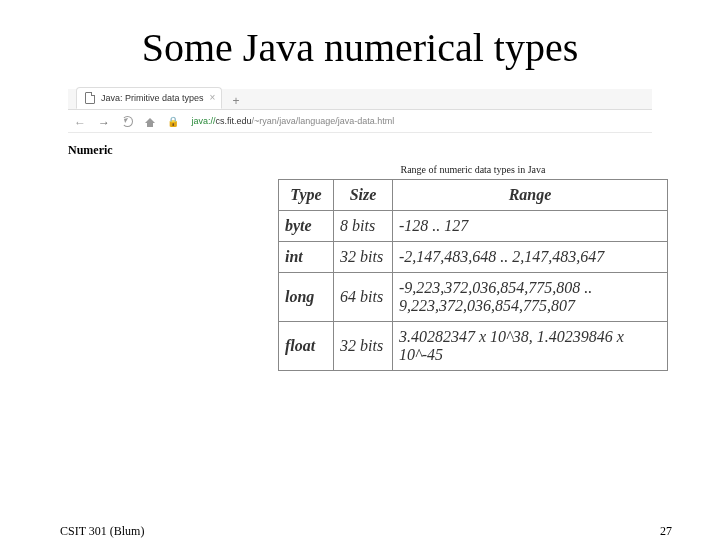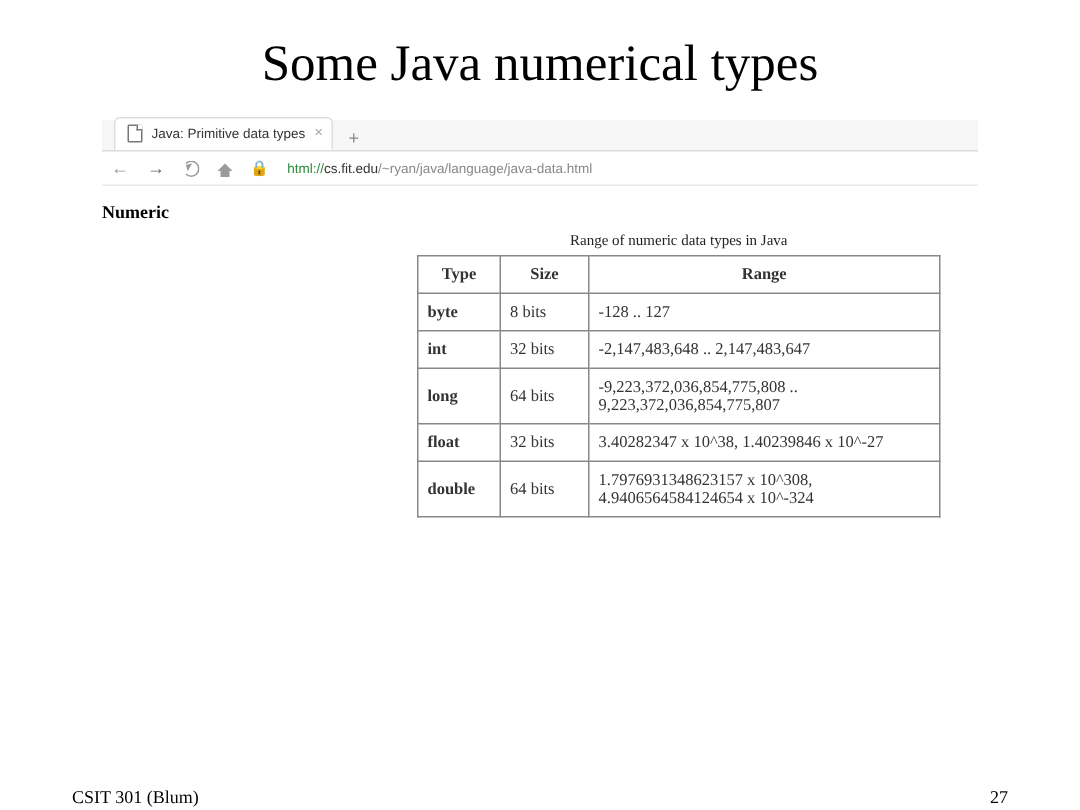--- a/index.html
+++ b/index.html
@@ -6,21 +6,21 @@
     margin: 0;
     padding: 0;
     width: 720px;
     height: 540px;
     background: #ffffff;
     font-family: "Times New Roman", Times, serif;
     overflow: hidden;
     position: relative;
   }
   .slide-title {
-    font-size: 34px;
+    font-size: 40px;
     text-align: center;
     margin-top: 24px;
     margin-bottom: 18px;
     color: #000;
   }
   .browser {
     margin: 0 68px 0 68px;
     font-family: "Helvetica Neue", Arial, sans-serif;
     font-size: 10px;
     color: #555;
@@ -133,35 +133,36 @@
   }
   .section-head {
     font-family: "Times New Roman", Times, serif;
     font-weight: bold;
     font-size: 12px;
     color: #000;
     margin-bottom: 6px;
   }
   .table-wrap {
     margin-left: 210px;
-    width: 349px;
+    width: 390px;
   }
   .caption {
     text-align: center;
     font-family: "Times New Roman", Times, serif;
     font-size: 10px;
     color: #222;
     margin-bottom: 4px;
   }
   table.ranges {
     width: 100%;
     border-collapse: collapse;
     font-family: "Times New Roman", Times, serif;
-    font-size: 11px;
+    font-size: 16px;
     color: #333;
+    font-style: italic;
   }
   table.ranges td {
     border: 1px solid #888;
     padding: 6px 6px;
     vertical-align: middle;
   }
   table.ranges tr:first-child td {
     text-align: center;
     font-weight: bold;
   }
@@ -178,21 +179,21 @@
     position: absolute;
     bottom: 16px;
     left: 0;
     width: 100%;
     font-family: "Times New Roman", Times, serif;
     font-size: 12px;
     color: #000;
   }
   .footer .left {
     position: absolute;
-    left: 48px;
+    left: 60px;
     font-family: Liberation Serif, serif;
   }
   .footer .right {
     position: absolute;
     right: 48px;
   }
 </style>
 </head>
 <body>
 
@@ -207,21 +208,21 @@
     </div>
     <span class="newtab">+</span>
   </div>
   <div class="urlbar">
     <span class="nav-ico">←</span>
     <span class="nav-ico muted">→</span>
     <span class="reload"></span>
     <span class="home-ico"></span>
     <span class="lock">🔒</span>
     <span class="url-text">
-      <span class="scheme">html://</span><span>cs.fit.edu</span><span class="path">/~ryan/java/language/java-data.html</span>
+      <span class="scheme">java://</span><span>cs.fit.edu</span><span class="path">/~ryan/java/language/java-data.html</span>
     </span>
   </div>
 </div>
 
 <div class="page">
   <div class="section-head">Numeric</div>
   <div class="table-wrap">
     <div class="caption">Range of numeric data types in Java</div>
     <table class="ranges">
       <tbody>
@@ -241,26 +242,21 @@
         <td>-2,147,483,648 .. 2,147,483,647</td>
       </tr>
       <tr>
         <td class="type">long</td>
         <td class="size">64 bits</td>
         <td>-9,223,372,036,854,775,808 .. 9,223,372,036,854,775,807</td>
       </tr>
       <tr>
         <td class="type">float</td>
         <td class="size">32 bits</td>
-        <td>3.40282347 x 10^38, 1.40239846 x 10^-27</td>
-      </tr>
-      <tr>
-        <td class="type">double</td>
-        <td class="size">64 bits</td>
-        <td>1.7976931348623157 x 10^308, 4.9406564584124654 x 10^-324</td>
+        <td>3.40282347 x 10^38, 1.40239846 x 10^-45</td>
       </tr>
     </tbody>
       </table>
   </div>
 </div>
 
 <div class="footer">
   <span class="left">CSIT 301 (Blum)</span>
   <span class="right">27</span>
 </div>

